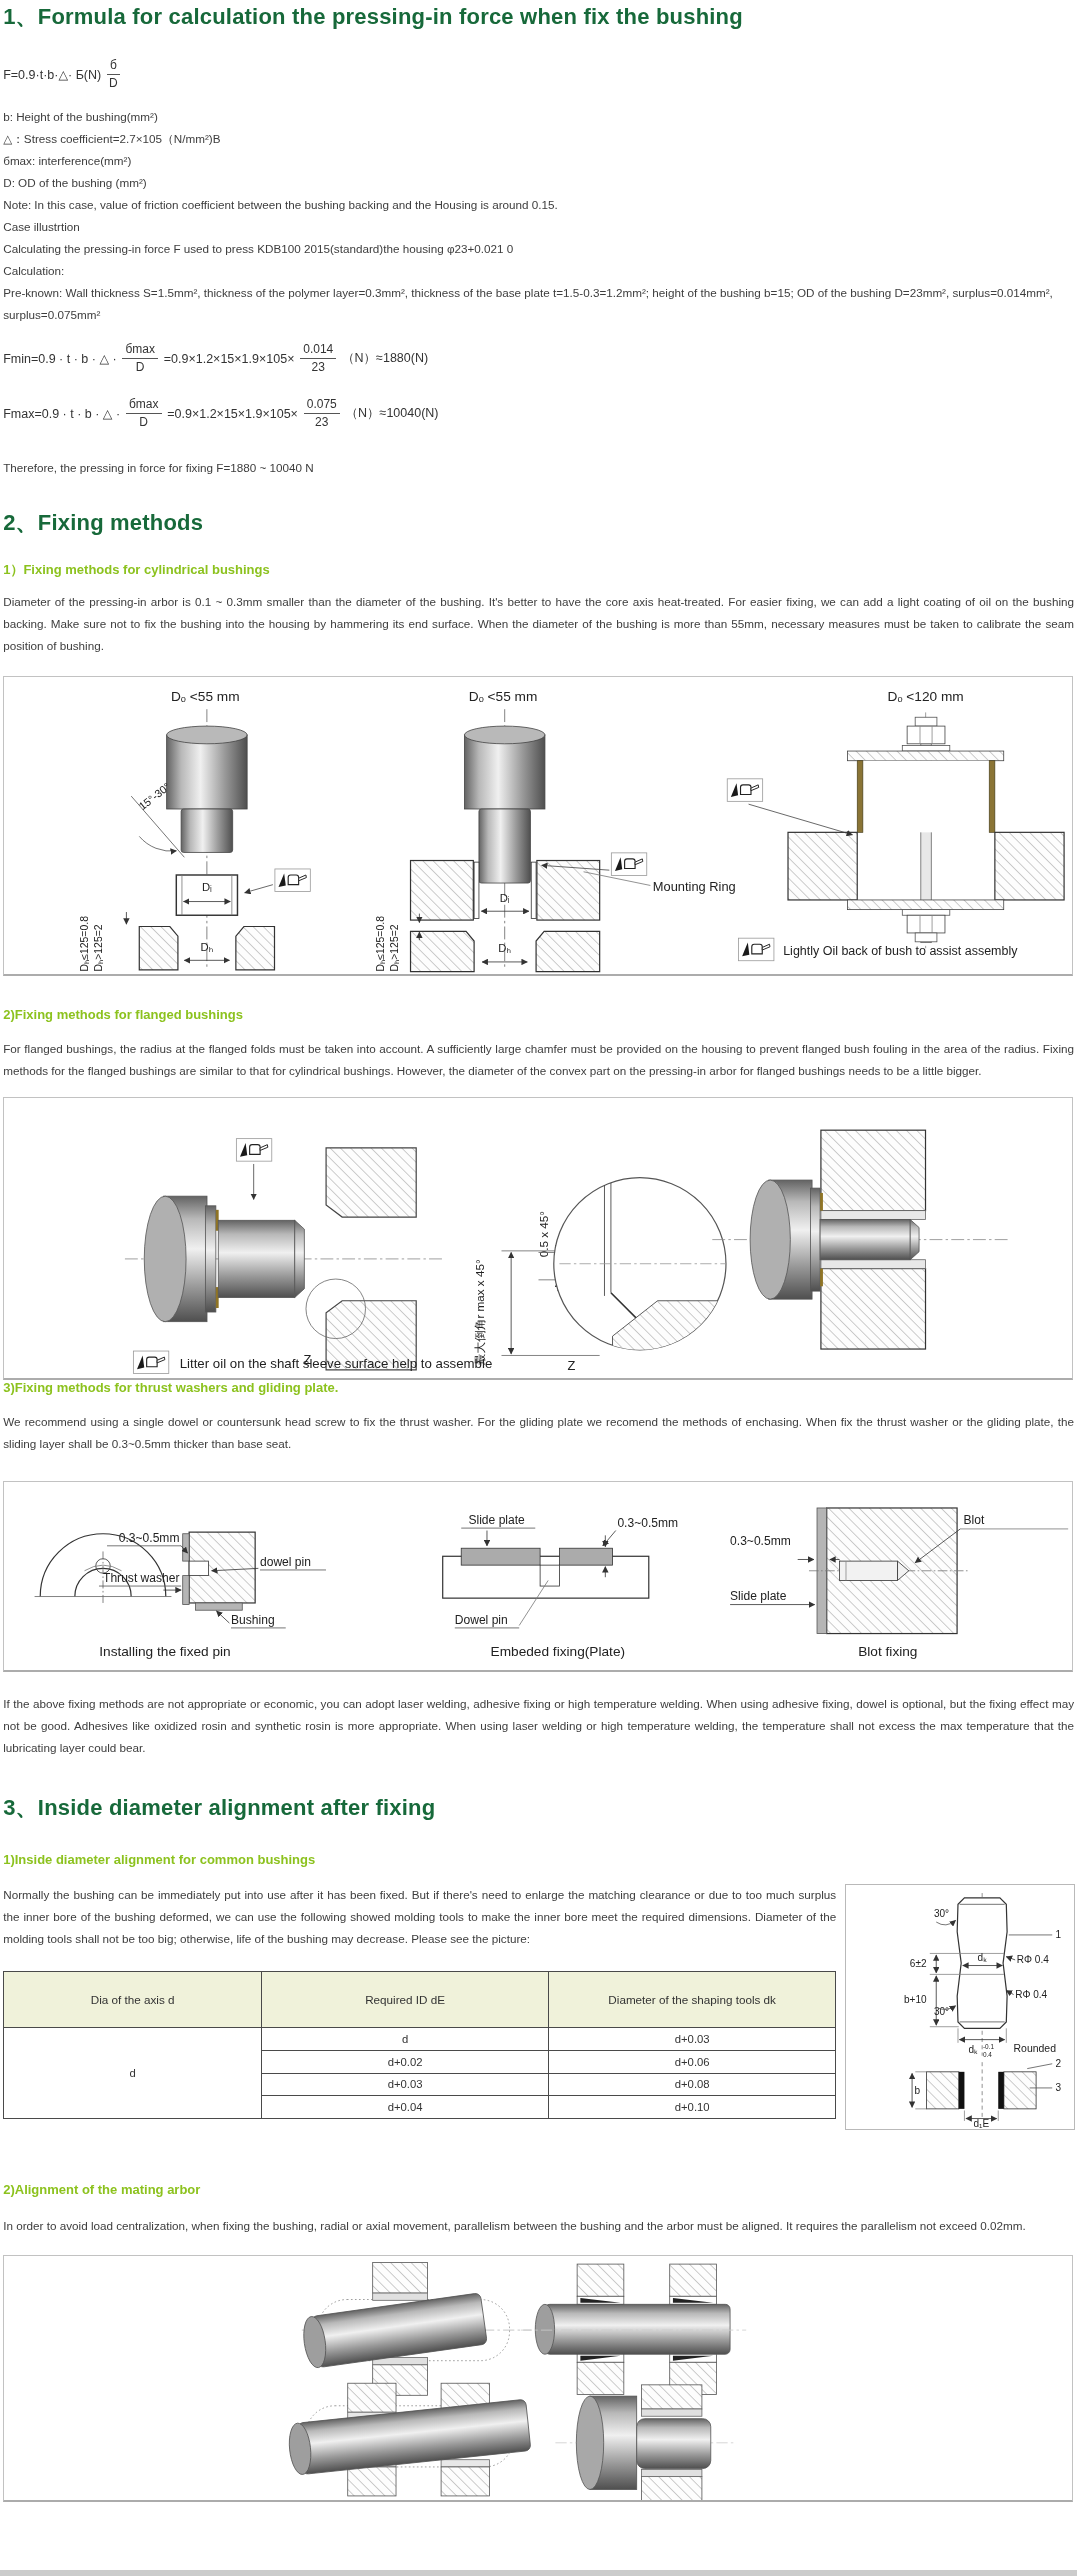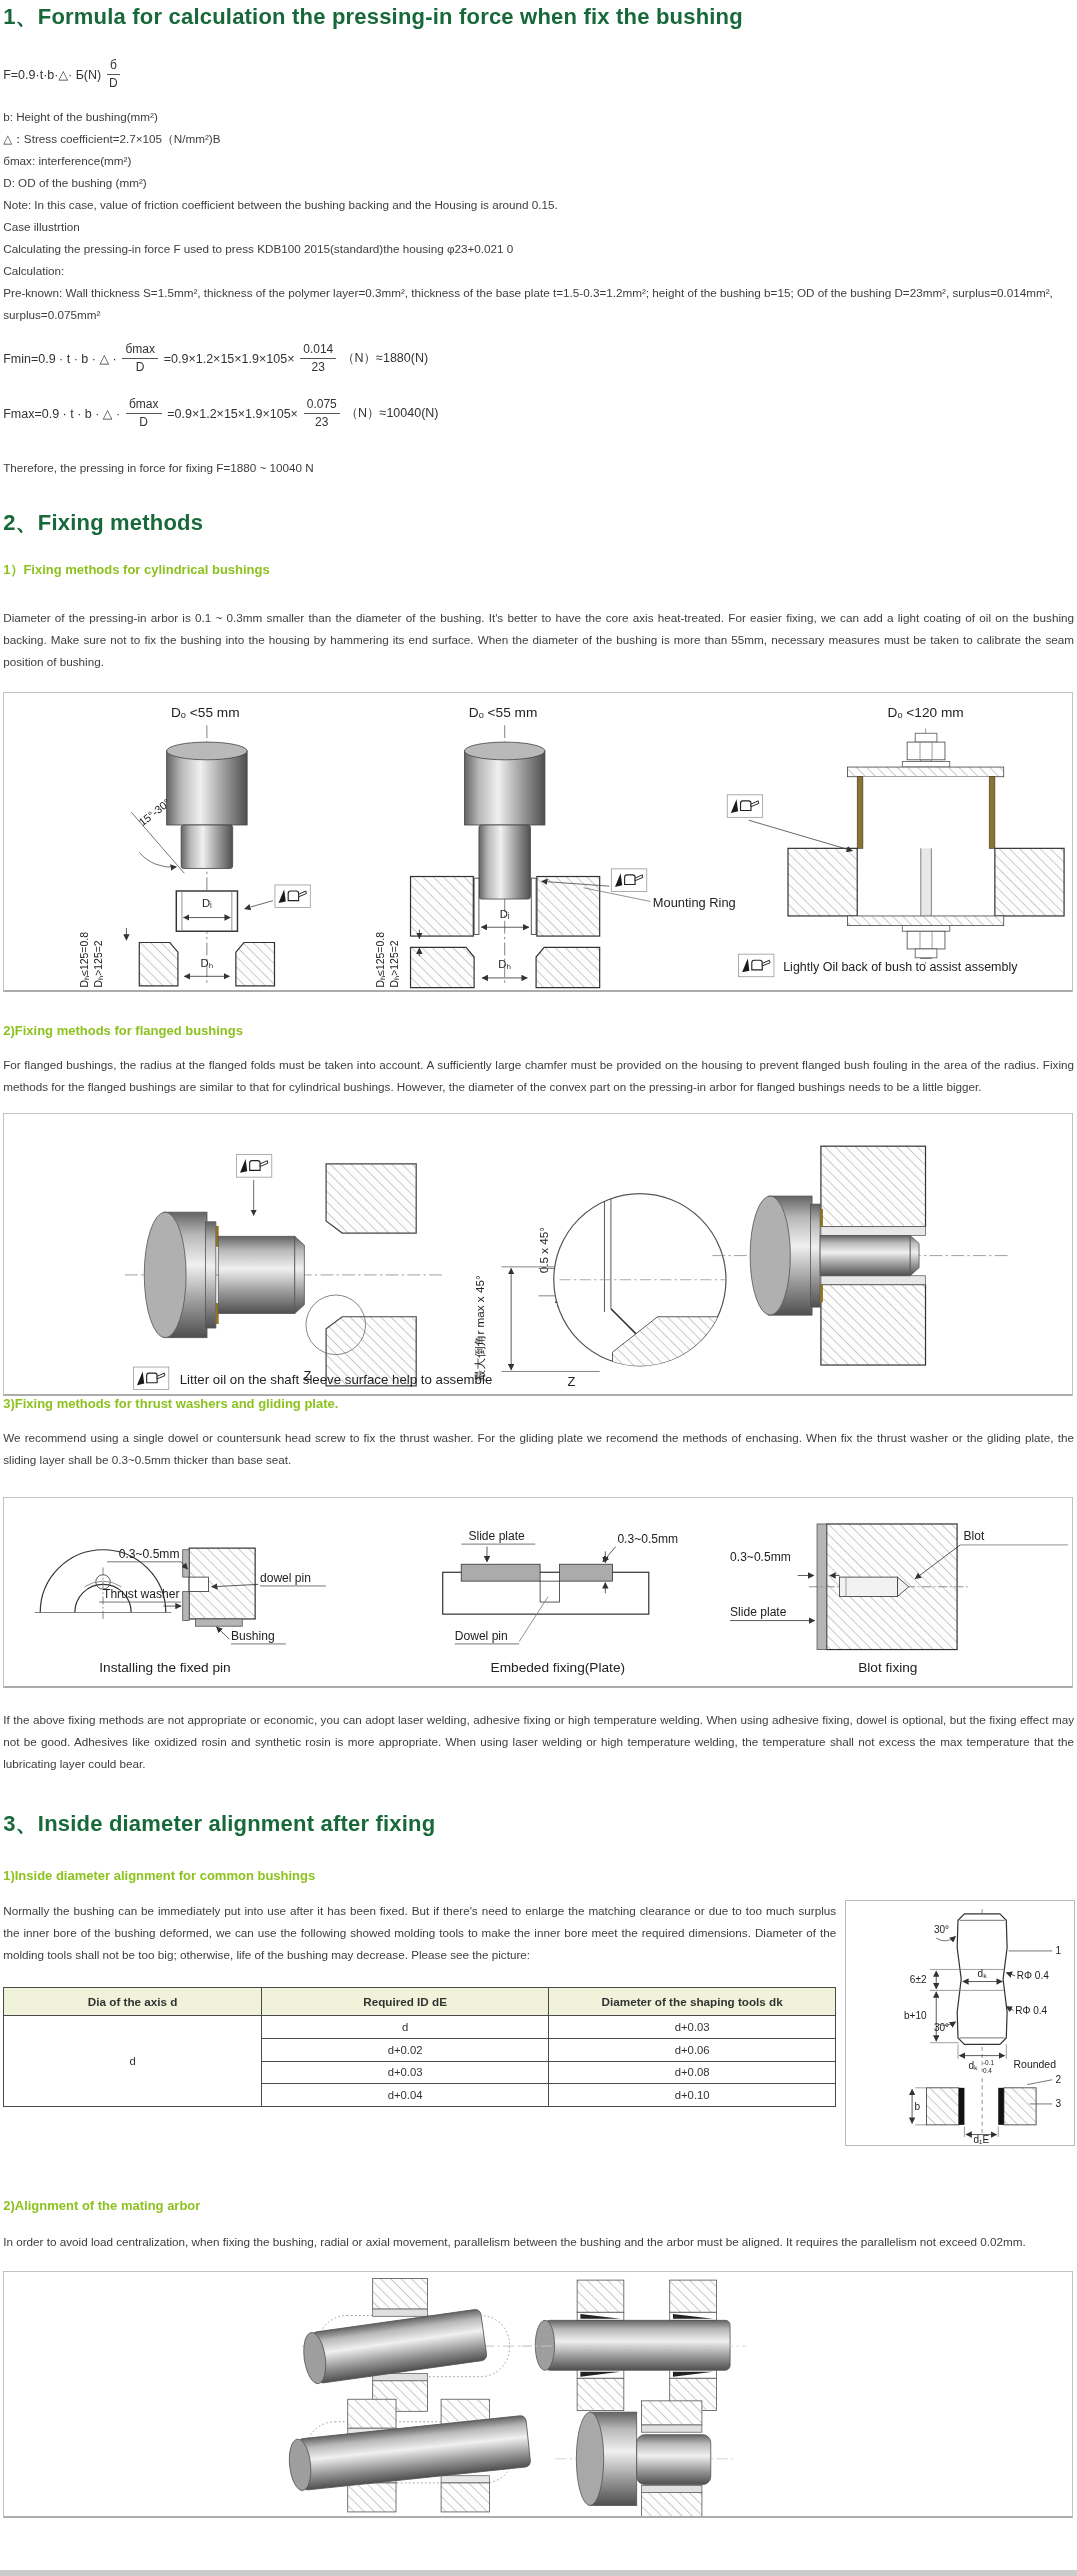--- a/index.html
+++ b/index.html
@@ -14,21 +14,21 @@
   p.body{font-size:11.7px;line-height:22px;text-align:justify;color:#3d3d3d}
   .defs p{font-size:11.7px;line-height:22px;color:#3d3d3d}
   .formula{display:flex;align-items:center;font-size:12.5px;color:#333;white-space:nowrap}
   .frac{display:inline-flex;flex-direction:column;align-items:center;text-align:center;line-height:1.25;margin:0 5.6px;font-size:12px;color:#333}
   .frac .fn{border-bottom:1px solid #555;padding:0 3.2px 0.8px}
   .frac .fd{padding-top:0.8px}
   .figbox{border:0.8px solid #c2c2c2;border-bottom:2.4px solid #acacac;background:#fff;line-height:0;width:1070px}
   svg{display:block;font-family:"Liberation Sans",sans-serif}
   svg text{fill:#222}
   table.spec{border-collapse:collapse;width:833px;border:1.6px solid #4a4a4a;font-size:11.3px;color:#333;text-align:center}
-  table.spec th{background:#f0f2da;font-weight:bold;height:28px;border:1.3px solid #4a4a4a;font-size:11.7px}
+  table.spec th{background:#f0f2da;font-weight:normal;height:56px;border:1.3px solid #4a4a4a;font-size:11.7px}
   table.spec td{height:22.6px;border:1.3px solid #4a4a4a}
   .tbl-row{display:flex;align-items:flex-start}
   .tool-box{border:0.8px solid #b9b9b9;margin-left:8.9px}
   .footer-bar{position:absolute;left:0;bottom:0;width:1078px;height:6.4px;background:#cccccc}
 </style>
 </head>
 <body>
 
 <svg width="0" height="0" style="position:absolute" aria-hidden="true">
   <defs>
@@ -108,21 +108,21 @@
   <span class="frac">
     <span class="fn">0.075</span>
     <span class="fd">23</span>
   </span>
   <span>（N）≈10040(N)</span>
 </div>
 
 <p class="body" style="margin-top:22.6px">Therefore, the pressing in force for fixing F=1880 ~ 10040 N</p>
 
 <h1 style="margin-top:29px;margin-bottom:22.6px">2、Fixing methods</h1>
-<h2 style="margin-bottom:28px">1）Fixing methods for cylindrical bushings</h2>
+<h2 style="margin-bottom:12px">1）Fixing methods for cylindrical bushings</h2>
 <p class="body">Diameter of the pressing-in arbor is 0.1 ~ 0.3mm smaller than the diameter of the bushing. It's better to have the core axis heat-treated. For easier fixing, we can add a light coating of oil on the bushing backing. Make sure not to fix the bushing into the housing by hammering its end surface. When the diameter of the bushing is more than 55mm, necessary measures must be taken to calibrate the seam position of bushing.</p>
 
 <div class="figbox" style="margin-top:19.3px">
 <svg viewBox="0 0 1328 369" width="1069" height="297">
 
   <g>
     <text x="250" y="30" font-size="17" text-anchor="middle">Dₒ &lt;55 mm</text>
     <line x1="252" y1="40" x2="252" y2="360" stroke="#666" stroke-width="1" stroke-dasharray="16 4 3 4"></line>
     <rect x="202" y="72" width="100" height="92" fill="url(#mv)" stroke="#444"></rect>
     <ellipse cx="252" cy="72" rx="50" ry="11" fill="#b9b9b9" stroke="#444"></ellipse>

